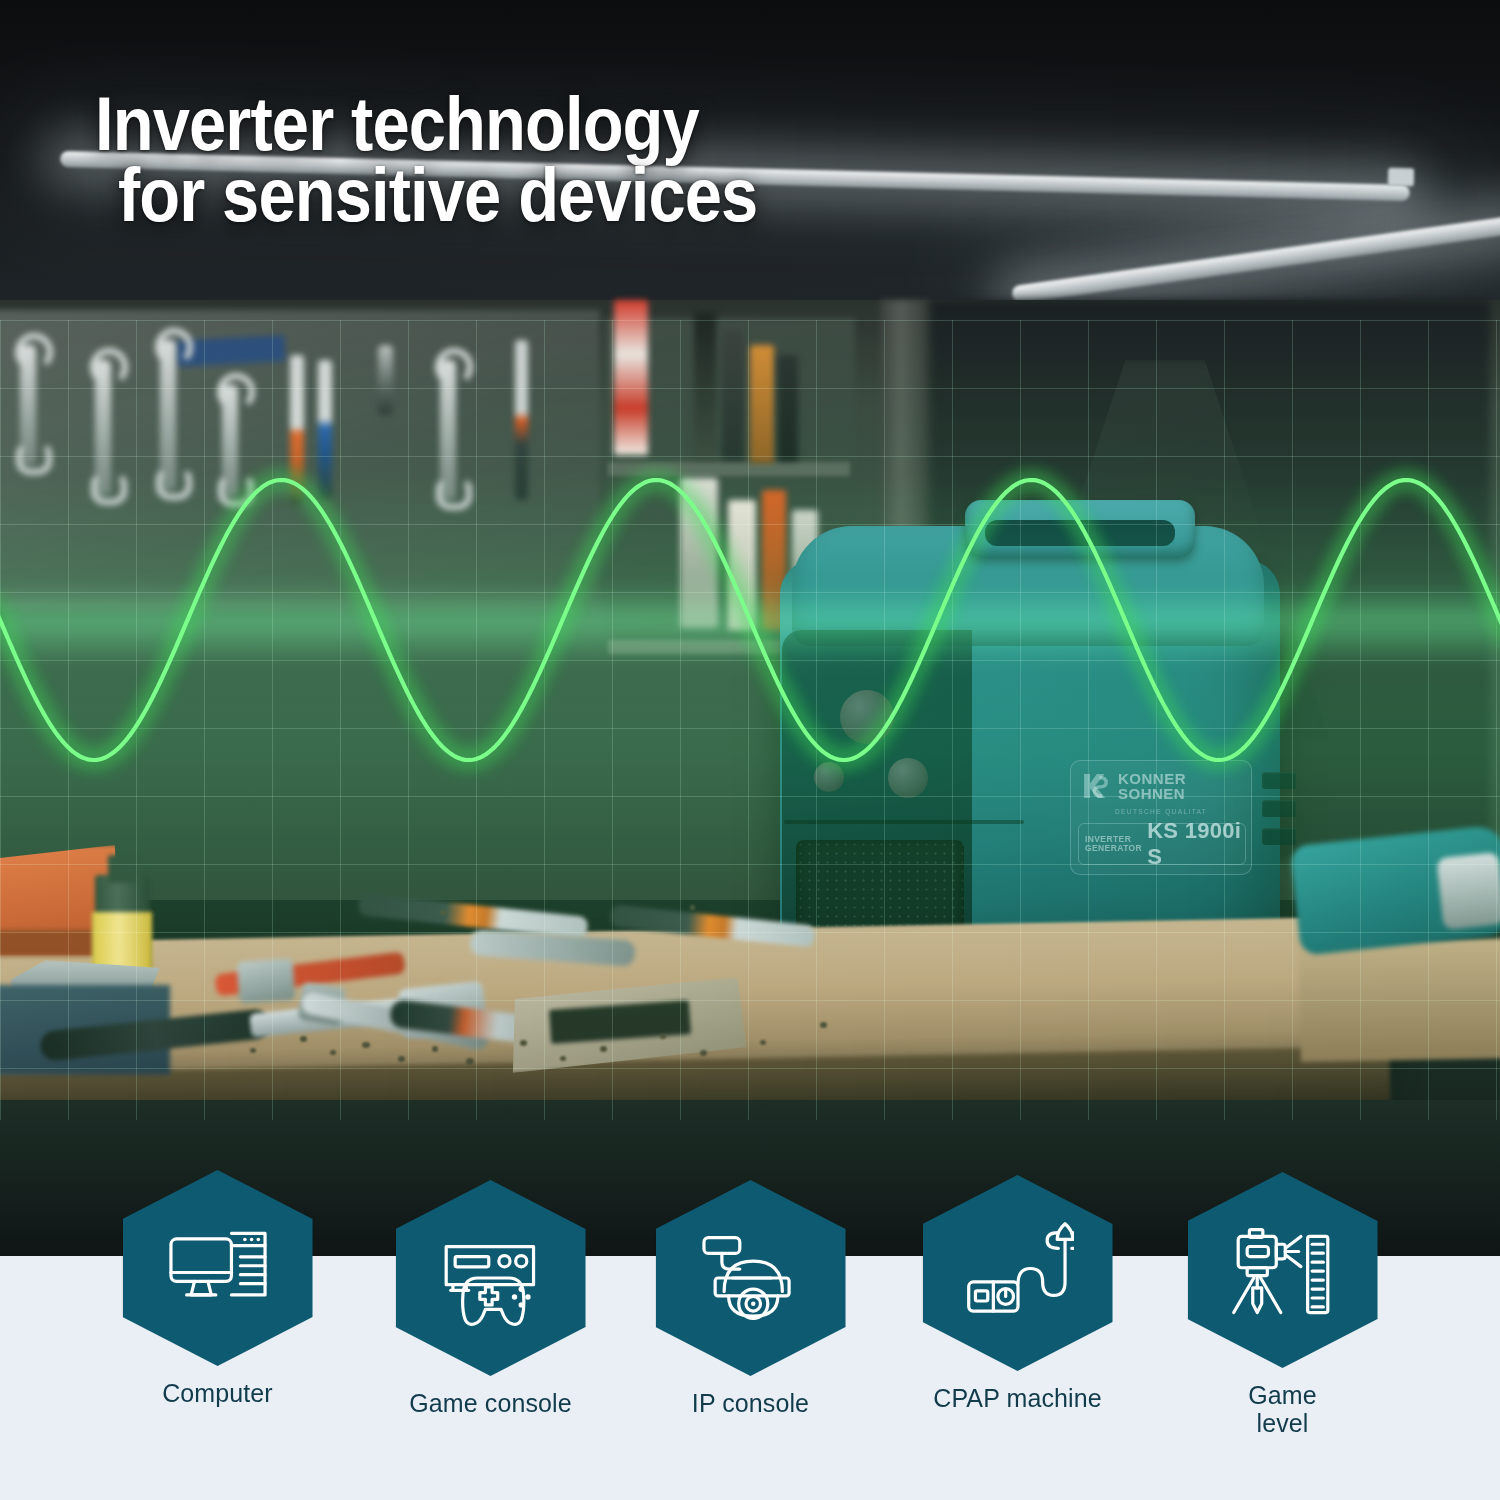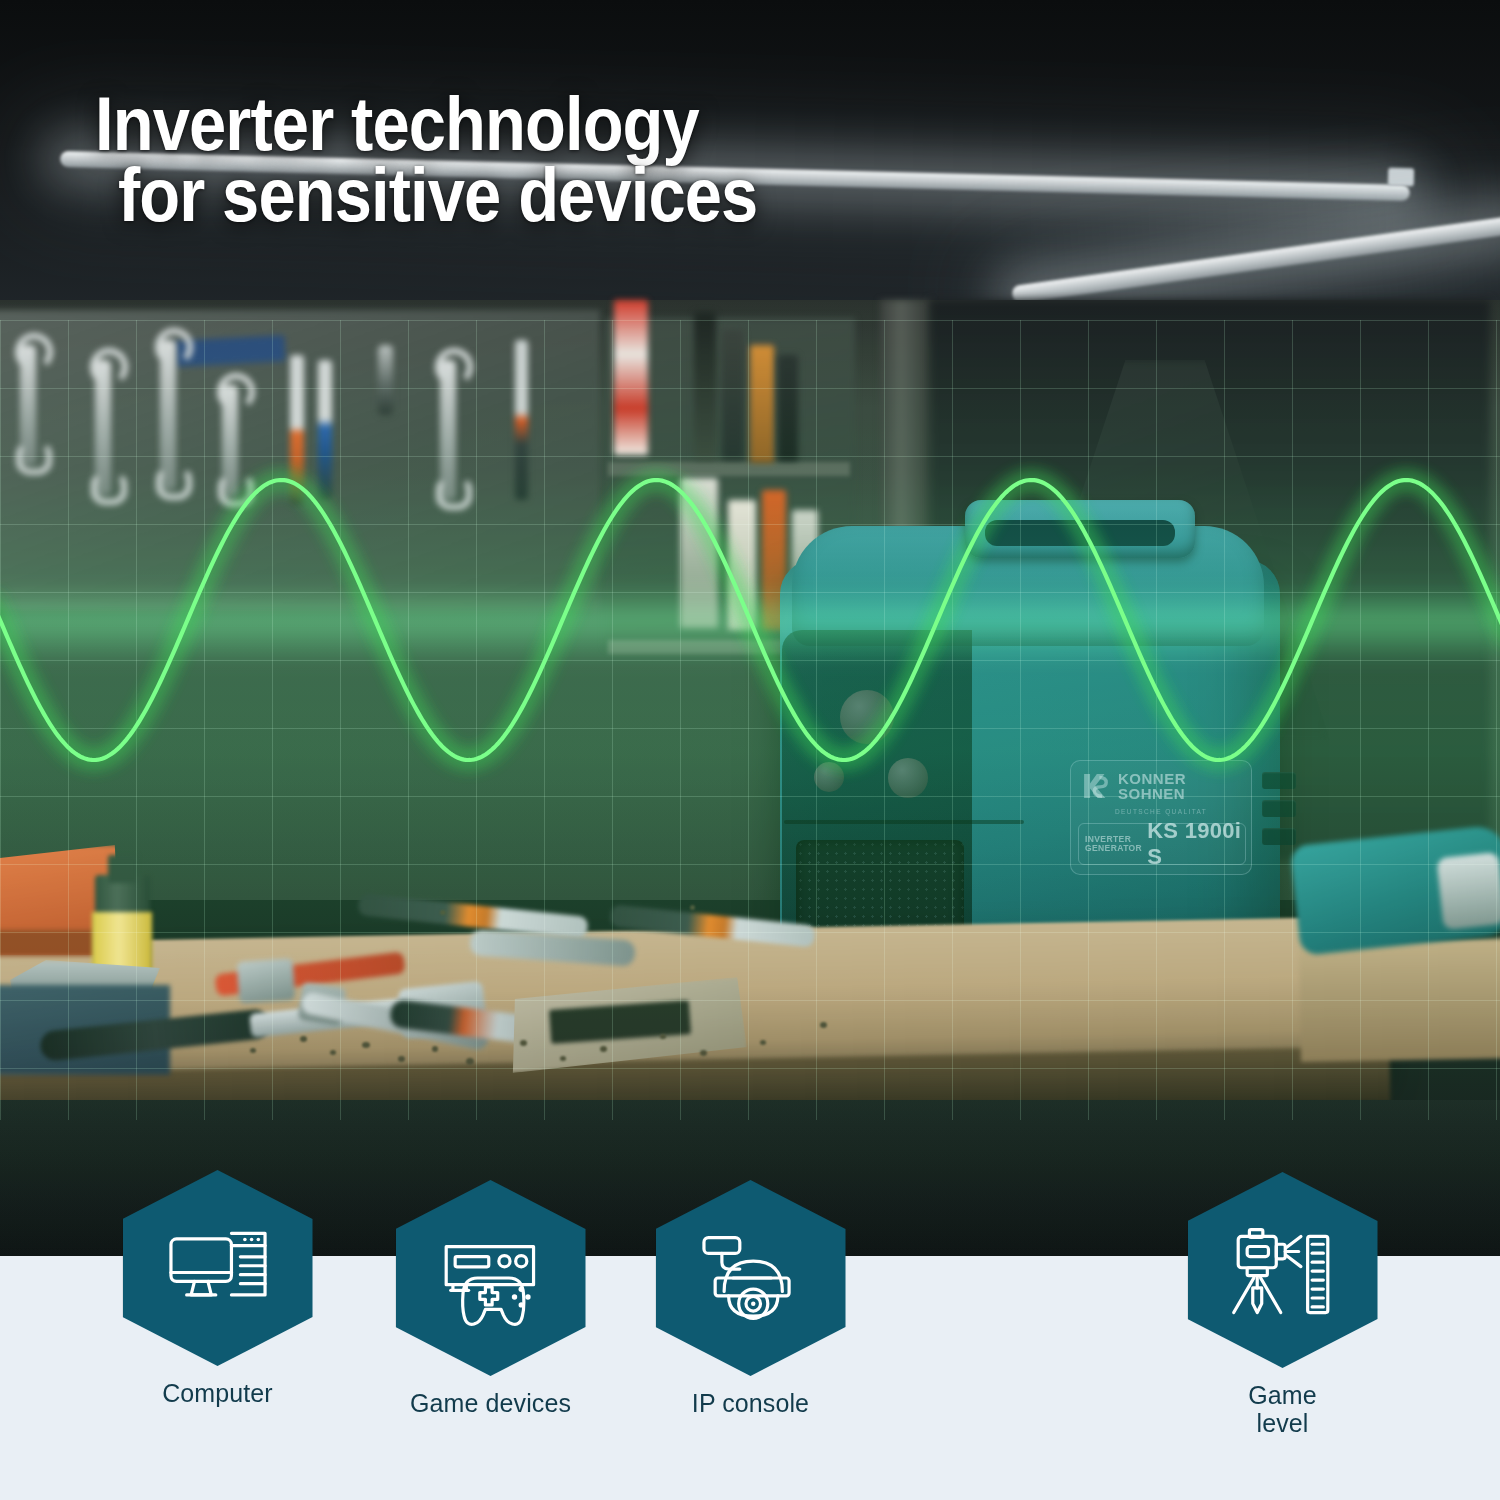--- a/index.html
+++ b/index.html
@@ -434,40 +434,56 @@
           <line x1="28" y1="56" x2="28" y2="61"></line>
           <line x1="14" y1="61" x2="30" y2="61"></line>
           <path d="M38 50 q-12 0 -13 14 q-1 12 1 20 q2 9 9 7 q5 -1 8 -8 l2 -5 h14 l2 5 q3 7 8 8 q7 2 9 -7 q2 -8 1 -20 q-1 -14 -13 -14 z"></path>
           <path d="M40 63 h5 v-5 h6 v5 h5 v6 h-5 v5 h-6 v-5 h-5 z"></path>
           <circle cx="77" cy="60" r="2.4" fill="#fff" stroke="none"></circle>
           <circle cx="71" cy="67" r="2.4" fill="#fff" stroke="none"></circle>
           <circle cx="83" cy="67" r="2.4" fill="#fff" stroke="none"></circle>
           <circle cx="77" cy="74" r="2.4" fill="#fff" stroke="none"></circle>
         </svg>
       </div>
-      <div class="hexlabel">Game devices</div>
+      <div class="hexlabel">Game console</div>
     </div>
 
     <div class="hexcell" style="left:648px; top:30px;">
       <div class="hex">
         <svg class="ic" viewBox="0 0 100 100" fill="none" stroke="#ffffff" stroke-width="3.2" stroke-linecap="round" stroke-linejoin="round">
           <rect x="8" y="14" width="32" height="14" rx="4"></rect>
           <path d="M24 28 L24 36 q0 6 6 6 L40 42"></path>
           <path d="M26 62 q0 -27 26 -27 q26 0 26 27"></path>
           <rect x="18" y="50" width="66" height="16" rx="2.5"></rect>
           <line x1="34" y1="50" x2="68" y2="50"></line>
           <path d="M30 66 q0 18 22 18 q22 0 22 -18"></path>
           <circle cx="52" cy="73" r="13"></circle>
           <circle cx="52" cy="73" r="6.5"></circle>
           <circle cx="52" cy="73" r="2" fill="#fff" stroke="none"></circle>
         </svg>
       </div>
       <div class="hexlabel">IP console</div>
     </div>
 
+    <div class="hexcell" style="left:915px; top:25px;">
+      <div class="hex">
+        <svg class="ic" viewBox="0 0 100 100" fill="none" stroke="#ffffff" stroke-width="3.2" stroke-linecap="round" stroke-linejoin="round">
+          <rect x="6" y="58" width="44" height="26" rx="4"></rect>
+          <line x1="28" y1="58" x2="28" y2="84"></line>
+          <rect x="12" y="66" width="11" height="9" rx="1.5"></rect>
+          <circle cx="39" cy="71" r="7"></circle>
+          <line x1="39" y1="64.5" x2="39" y2="71"></line>
+          <path d="M50 60 q0 -14 11 -14 q11 0 11 12 q0 12 10 12 q10 0 10 -12 L92 20"></path>
+          <path d="M86 14 q-10 0 -10 7 q0 7 10 7"></path>
+          <path d="M98 14 q10 0 10 7 q0 7 -10 7"></path>
+          <path d="M92 6 q-7 6 -7 14 h14 q0 -8 -7 -14 z"></path>
+        </svg>
+      </div>
+      <div class="hexlabel">CPAP machine</div>
+    </div>
 
     <div class="hexcell" style="left:1180px; top:22px;">
       <div class="hex">
         <svg class="ic" viewBox="0 0 100 100" fill="none" stroke="#ffffff" stroke-width="3.2" stroke-linecap="round" stroke-linejoin="round">
           <rect x="10" y="20" width="34" height="28" rx="3"></rect>
           <rect x="20" y="14" width="12" height="7" rx="1.5"></rect>
           <rect x="18" y="29" width="19" height="9" rx="2.5"></rect>
           <rect x="44" y="27" width="8" height="13" rx="2"></rect>
           <line x1="52" y1="33.5" x2="64" y2="33.5"></line>
           <line x1="53" y1="30" x2="66" y2="20"></line>

